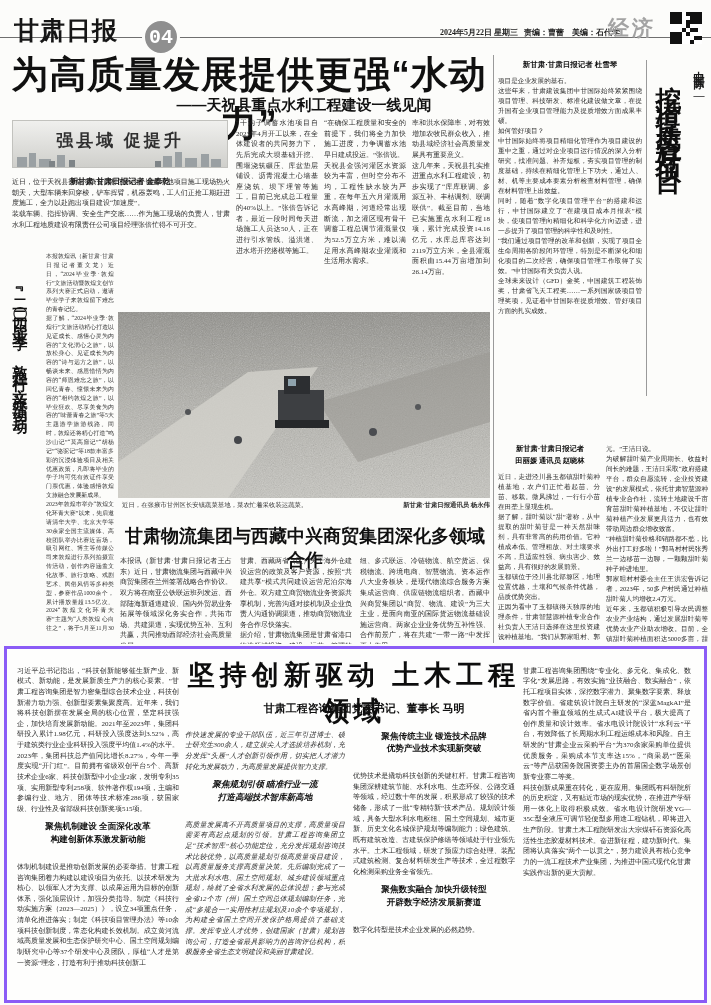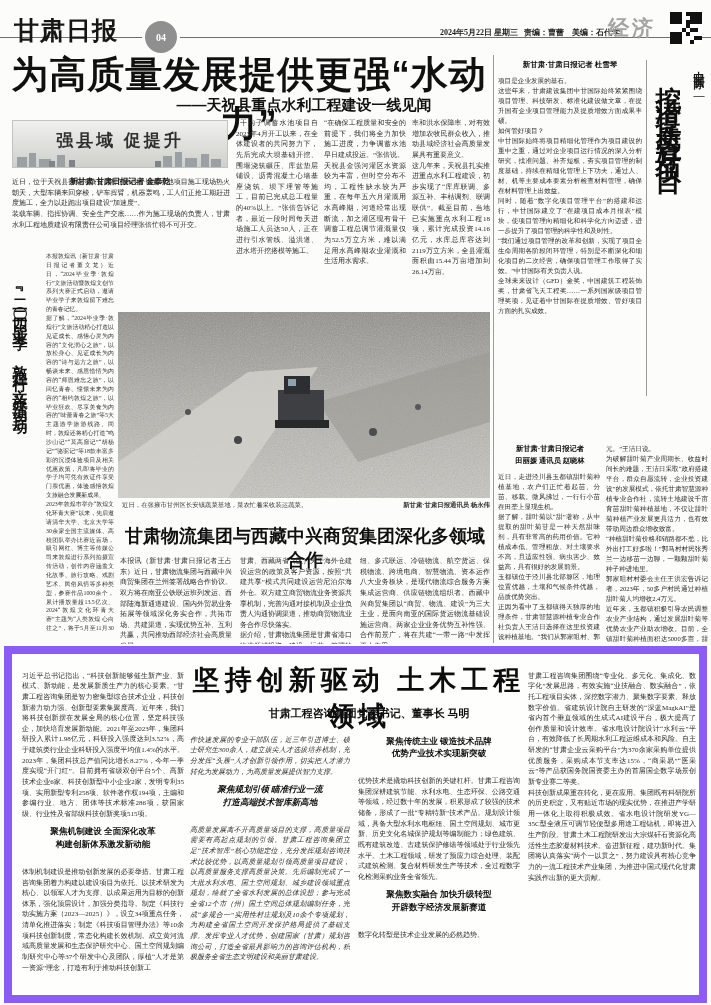--- a/index.html
+++ b/index.html
@@ -14,33 +14,33 @@
   .hline{background:#6f6f6f;height:1px;}
   .big-headline{font-weight:bold;color:#101010;text-align:center;letter-spacing:1px;
         font-family:"Liberation Sans","DejaVu Sans",sans-serif;}
   .vertical{writing-mode:vertical-rl;text-orientation:upright;}
   .badge-title{font-weight:bold;font-size:17px;letter-spacing:3px;color:#2f2f2f;text-align:center;
         font-family:"Liberation Sans","DejaVu Sans",sans-serif;}
   .section-label{font-weight:bold;color:#a3a3a3;letter-spacing:3px;
         font-family:"Liberation Sans","DejaVu Sans",sans-serif;}
   .logo{font-weight:900;font-size:25px;letter-spacing:1px;color:#161616;}
   .cap{font-size:6.4px;color:#333;}
-  .red-box{border:8px solid #8b5cf6;background:#fefefd;box-sizing:border-box;}
+  .red-box{border:3px solid #8b5cf6;background:#fefefd;box-sizing:border-box;}
   .center-hl{font-weight:bold;text-align:center;letter-spacing:5px;color:#0d0d0d;
         font-family:"Liberation Sans","DejaVu Sans",sans-serif;}
 </style>
 </head>
 <body>
 
 <div id="page">
 
   <div class="abs hline" style="left:0;top:37px;width:711px;"></div>
   <div class="abs logo" style="left:14px;top:14px;">甘肃日报</div>
   <div class="abs" style="left:142px;top:18px;width:38px;height:38px;border-radius:50%;background:#8f8f8f;border:3px solid #fcfcfa;box-sizing:border-box;display:flex;align-items:center;justify-content:center;">
-    <span style="color:#fff;font-weight:bold;font-size:10px;font-family:Liberation Serif, serif;">04</span>
+    <span style="color:#fff;font-weight:bold;font-size:20px;font-family:Liberation Mono, monospace;">04</span>
   </div>
   <div class="abs" style="left:440px;top:27px;font-size:8px;font-weight:bold;color:#1c1c1c;white-space:nowrap;">
     <span>2024年5月22日 星期三</span>&nbsp;&nbsp;
     <span>责编：曹蕾　美编：石代学</span>
   </div>
   <div class="abs section-label" style="left:608px;top:14px;font-size:21px;">经济</div>
   <svg class="abs" style="left:670px;top:12px;" width="32" height="32" viewBox="0 0 8 8">
     <rect width="8" height="8" fill="#fff"></rect>
     <path fill="#111" d="M0 0h3v3H0zM5 0h3v3H5zM0 5h3v3H0zM1 1h1v1H1zM6 1h1v1H6zM1 6h1v1H1zM4 0h1v1H4zM4 2h1v2H4zM5 4h2v1H5zM4 5h1v1H4zM6 6h2v1H6zM5 7h1v1H5zM3 4h1v1H3z"></path>
   </svg>

